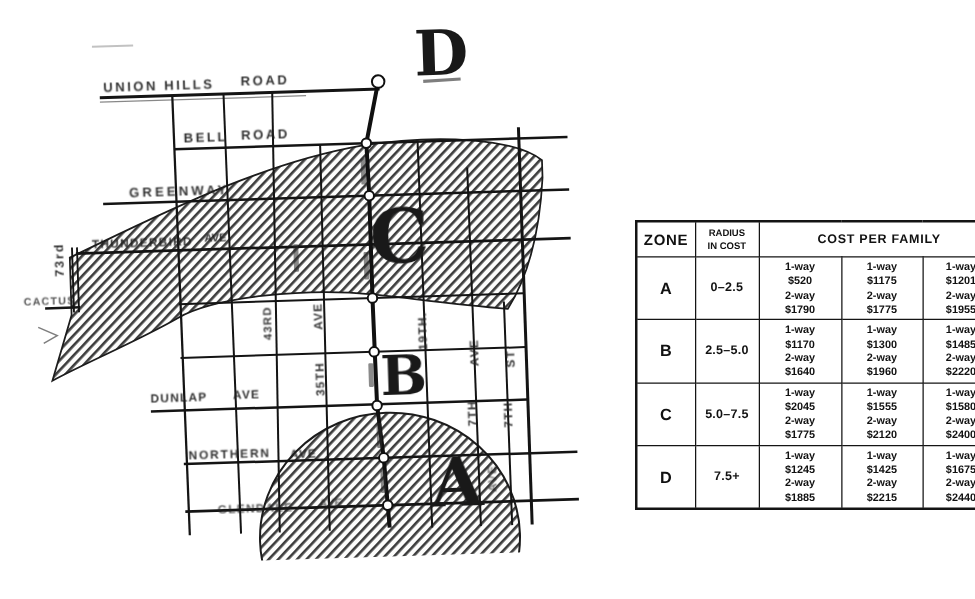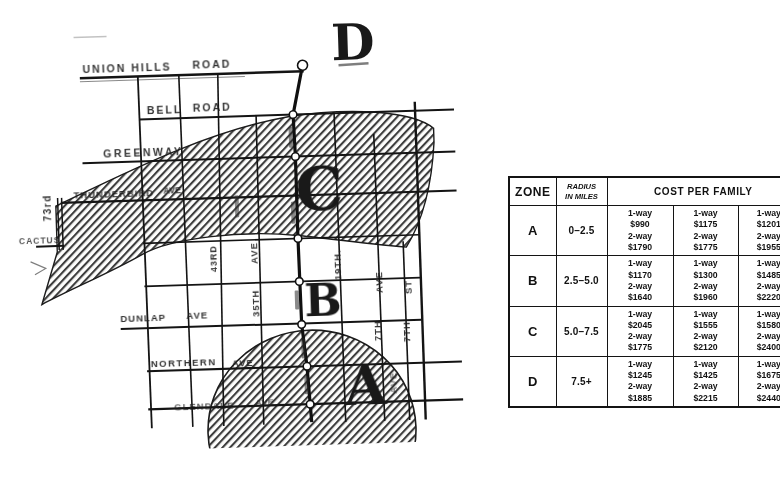--- a/index.html
+++ b/index.html
@@ -10,21 +10,21 @@
   
   .ztable{position:absolute;left:508px;top:176px;width:292px;background:#fff;}
   .ztable table{border-collapse:collapse;width:292px;table-layout:fixed;
                 border:2px solid #141414;color:#111;}
   .ztable td{border:1.5px solid #141414;text-align:center;vertical-align:middle;
              padding:0;overflow:hidden;}
   .col-zone{width:47px;} .col-rad{width:51px;}
   .col-c1{width:66px;} .col-c2{width:65px;} .col-c3{width:62px;}
   .h1 td{height:27px;}
   .hdr-zone{font-size:12px;font-weight:bold;letter-spacing:.5px;}
-  .hdr-rad{font-size:7.6px;font-weight:bold;line-height:1.2;font-style:italic;}
+  .hdr-rad{font-size:7.6px;font-weight:bold;line-height:1.2;}
   .hdr-rad span{display:block;}
   .hdr-cost{font-size:10px;font-weight:bold;letter-spacing:.6px;}
   .h2 td{height:15px;font-size:8px;font-weight:bold;letter-spacing:.2px;}
   .drow td{height:27px;}
   .zletter{font-size:13px;font-weight:bold;}
   .radval{font-size:10px;font-weight:bold;letter-spacing:.2px;}
   td.cost{padding:2px 4px;}
   .cline{display:flex;justify-content:center;align-items:center;
          font-size:8.7px;font-weight:bold;line-height:1.3;flex-direction:column;}
 
@@ -157,32 +157,32 @@
           <col class="col-rad">
         <col class="col-c1">
           <col class="col-c2">
           <col class="col-c3">
       </colgroup>
       <tbody>
       <tr class="h1">
         <td class="hdr-zone">ZONE</td>
         <td class="hdr-rad">
           <span>RADIUS</span>
-          <span>IN MILES</span>
+          <span>IN COST</span>
         </td>
         <td class="hdr-cost" colspan="3">COST PER FAMILY</td>
       </tr>
 
       <tr class="drow">
         <td class="zletter">A</td>
         <td class="radval">0–2.5</td>
         <td class="cost">
           <div class="cline">
                 <span>1-way</span>
-                <span>$990</span>
+                <span>$520</span>
               </div>
           <div class="cline">
                 <span>2-way</span>
                 <span>$1790</span>
               </div>
         </td>
         <td class="cost">
           <div class="cline">
                 <span>1-way</span>
                 <span>$1175</span>

